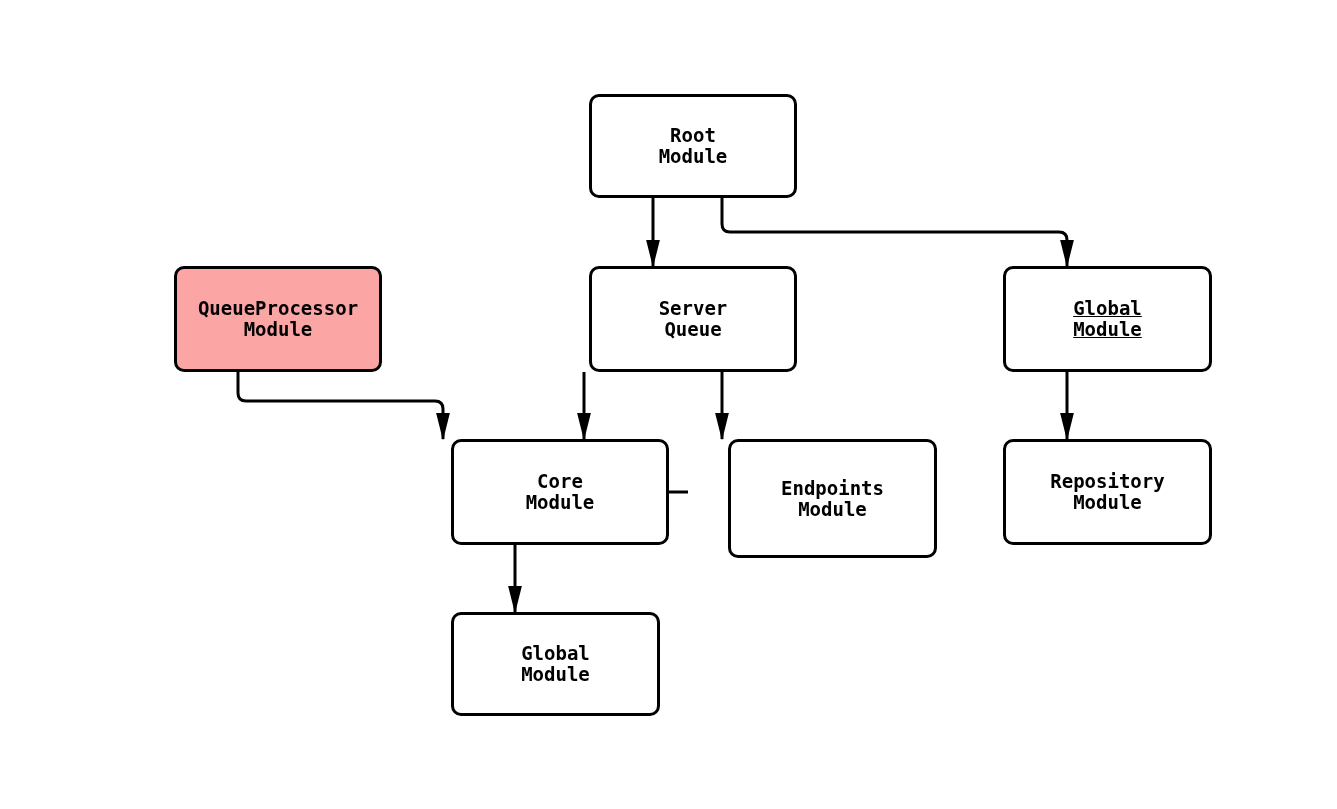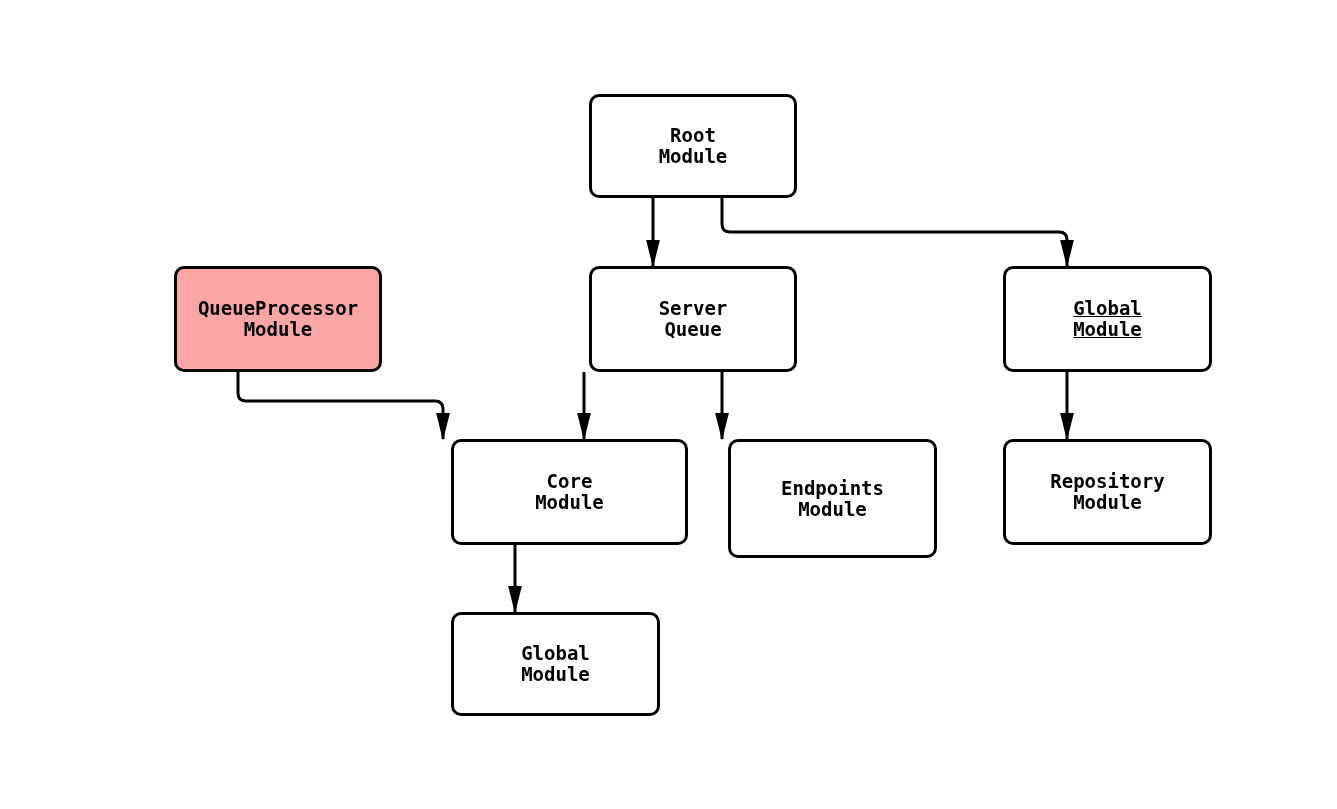--- a/index.html
+++ b/index.html
@@ -66,21 +66,21 @@
 Module</div>
     </div>
     <div class="node" style="left: 549px; top: 266px; width: 208px; height: 106px; border-color: rgb(0, 0, 0); background: rgb(255, 255, 255);">
       <div class="label" style="color: rgb(0, 0, 0);">Server
 Queue</div>
     </div>
     <div class="node" style="left: 963px; top: 266px; width: 209px; height: 106px; border-color: rgb(0, 0, 0); background: rgb(255, 255, 255); text-decoration: underline;">
       <div class="label" style="color: rgb(0, 0, 0);">Global
 Module</div>
     </div>
-    <div class="node" style="left: 411px; top: 439px; width: 237px; height: 106px; border-color: rgb(0, 0, 0); background: rgb(255, 255, 255);">
+    <div class="node" style="left: 411px; top: 439px; width: 218px; height: 106px; border-color: rgb(0, 0, 0); background: rgb(255, 255, 255);">
       <div class="label" style="color: rgb(0, 0, 0);">Core
 Module</div>
     </div>
     <div class="node" style="left: 688px; top: 439px; width: 209px; height: 119px; border-color: rgb(0, 0, 0); background: rgb(255, 255, 255);">
       <div class="label" style="color: rgb(0, 0, 0);">Endpoints
 Module</div>
     </div>
     <div class="node" style="left: 963px; top: 439px; width: 209px; height: 106px; border-color: rgb(0, 0, 0); background: rgb(255, 255, 255);">
       <div class="label" style="color: rgb(0, 0, 0);">Repository
 Module</div>

